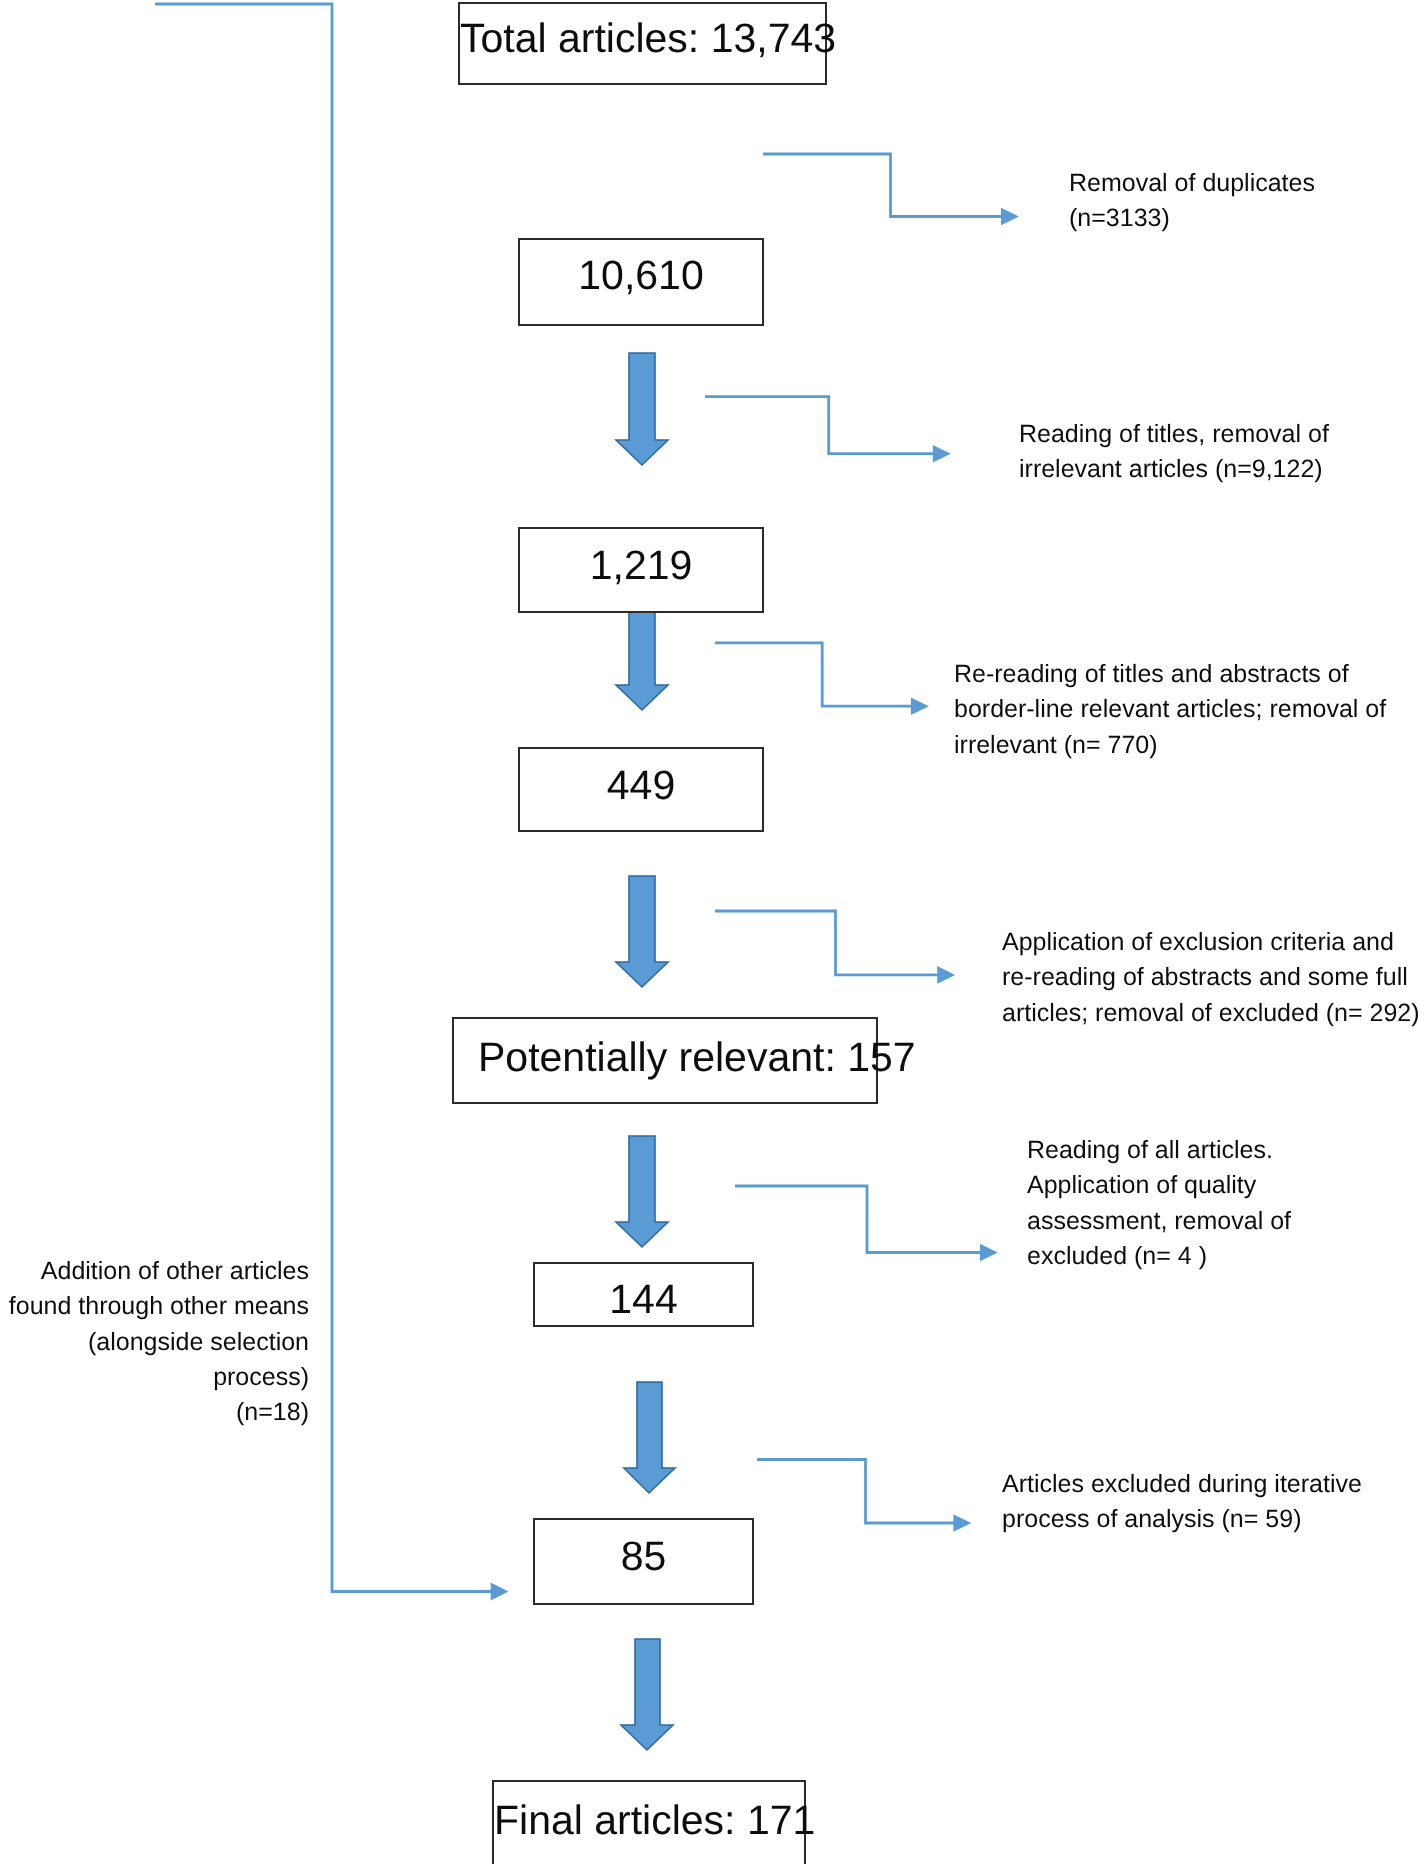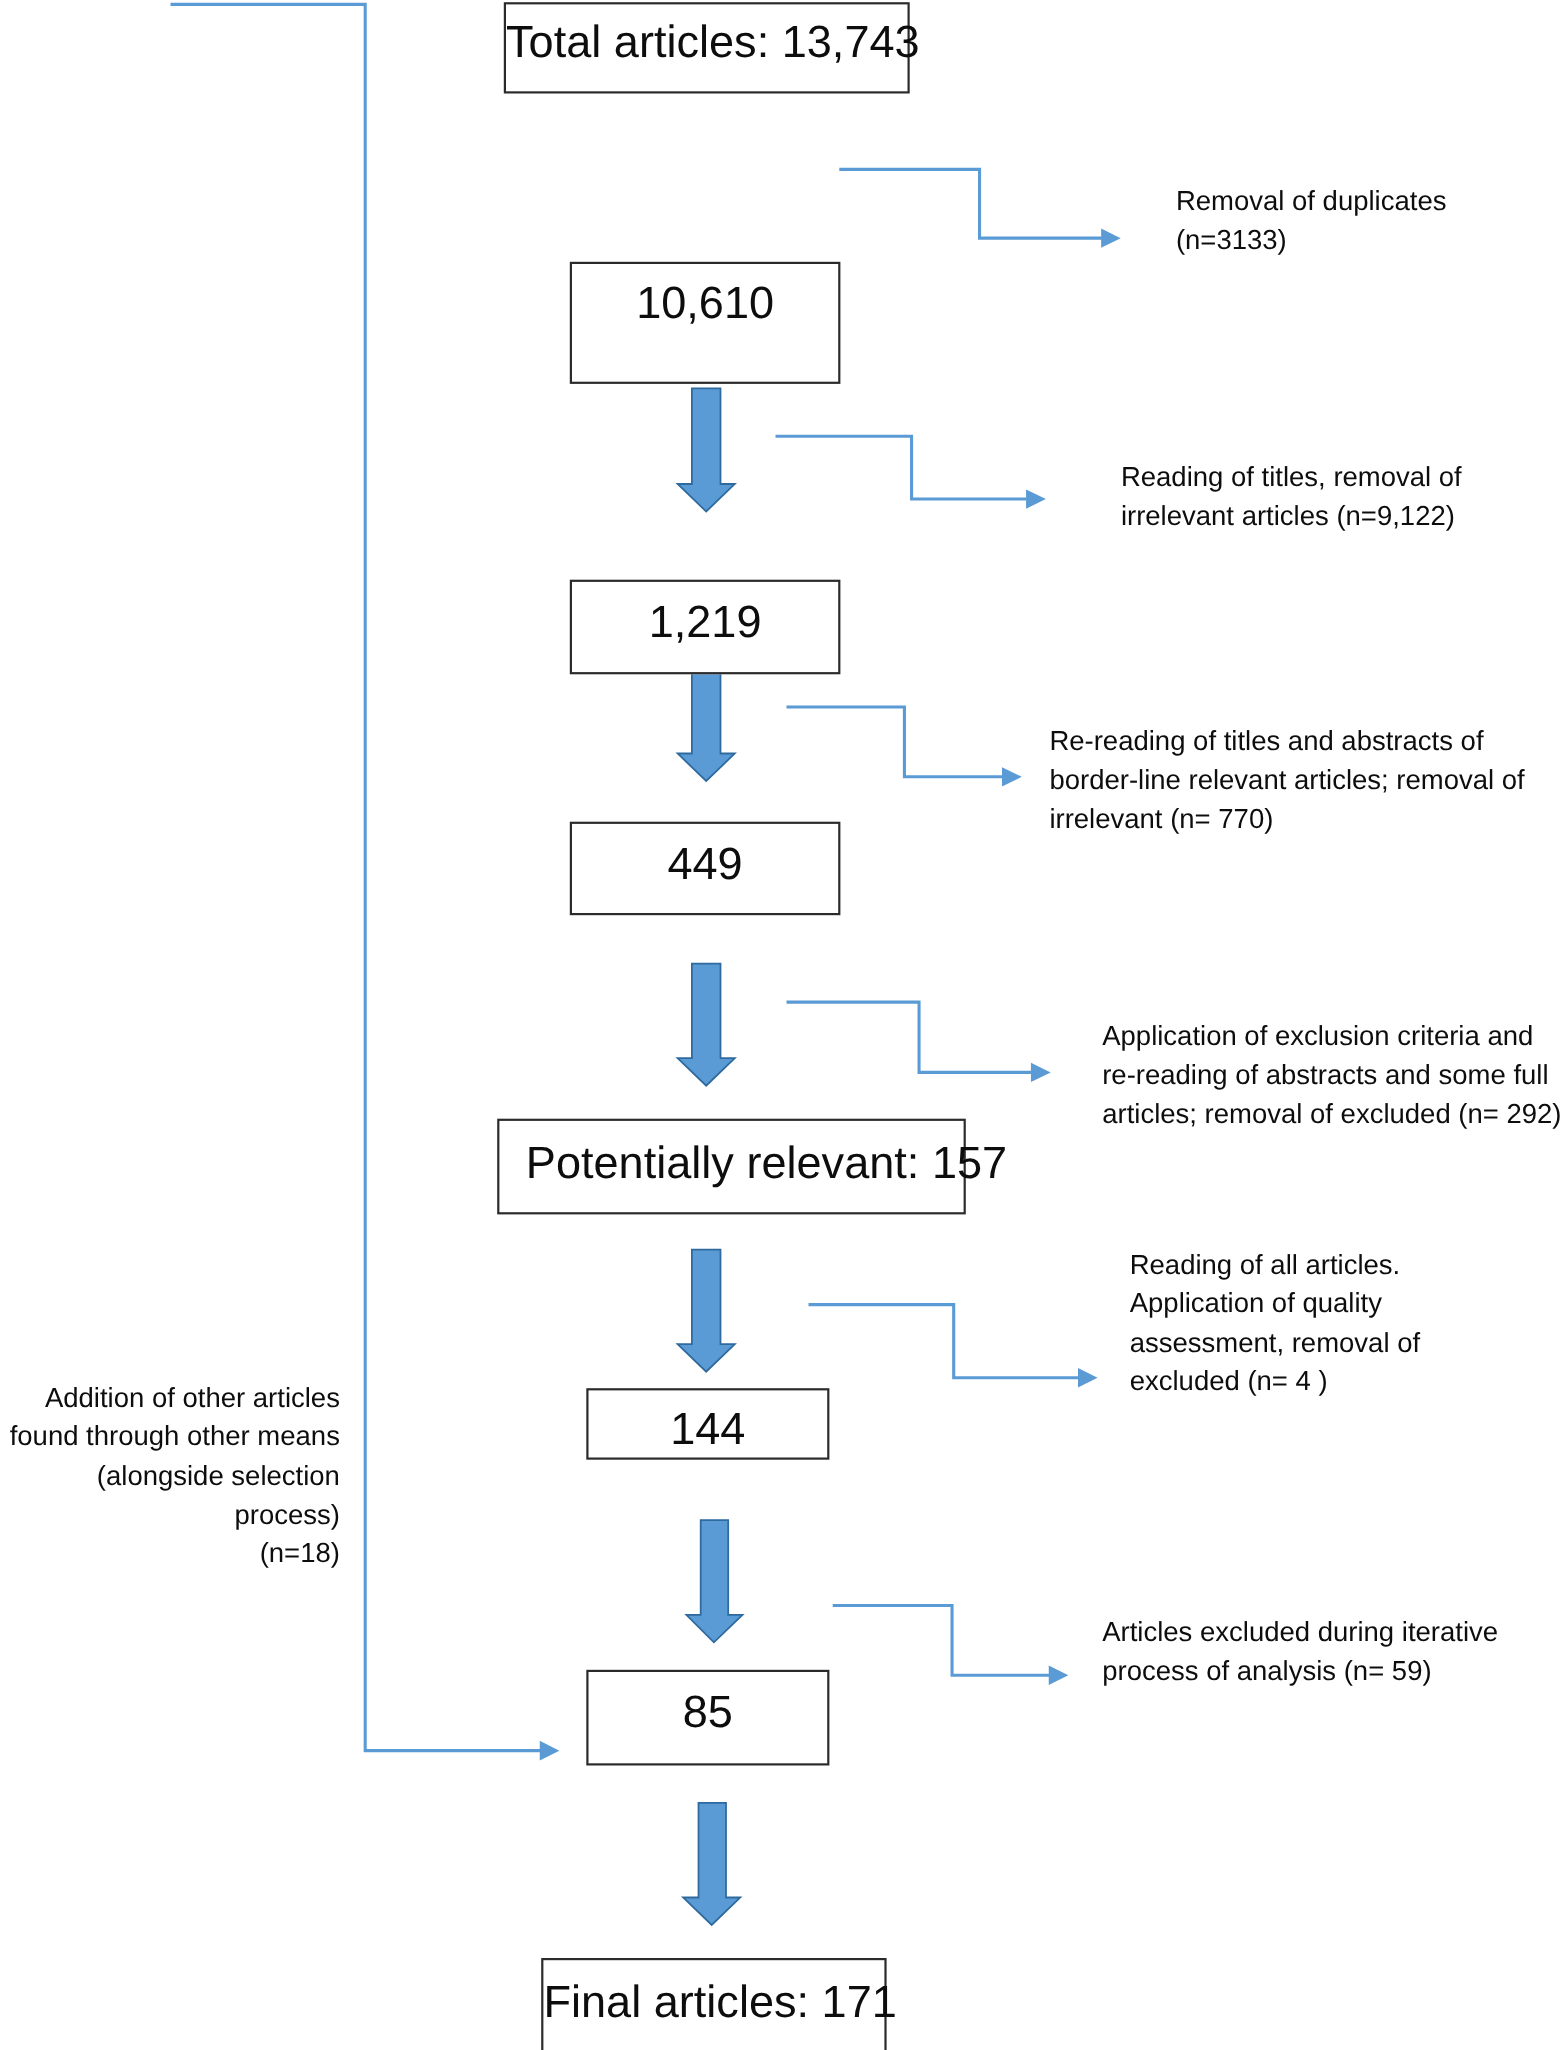--- a/index.html
+++ b/index.html
@@ -58,21 +58,21 @@
     <path d="M629 599 L655 599 L655 685 L668 685 L642 710 L616 685 L629 685 Z" fill="var(--arrow-fill)" stroke="var(--arrow-stroke)" stroke-width="1.6"></path>
     <path d="M629 876 L655 876 L655 962 L668 962 L642 987 L616 962 L629 962 Z" fill="var(--arrow-fill)" stroke="var(--arrow-stroke)" stroke-width="1.6"></path>
     <path d="M629 1136 L655 1136 L655 1222 L668 1222 L642 1247 L616 1222 L629 1222 Z" fill="var(--arrow-fill)" stroke="var(--arrow-stroke)" stroke-width="1.6"></path>
     <path d="M637 1382 L662 1382 L662 1468 L675 1468 L649 1493 L624 1468 L637 1468 Z" fill="var(--arrow-fill)" stroke="var(--arrow-stroke)" stroke-width="1.6"></path>
     <path d="M635 1639 L660 1639 L660 1725 L673 1725 L647 1750 L621 1725 L635 1725 Z" fill="var(--arrow-fill)" stroke="var(--arrow-stroke)" stroke-width="1.6"></path>
   </svg>
 
   <div class="box" style="left:458px;top:2px;width:369px;height:83px;">
     <span class="lbl" style="top:14px;">Total articles: 13,743</span>
   </div>
-  <div class="box" style="left:518px;top:238px;width:246px;height:111px;">
+  <div class="box" style="left:518px;top:238px;width:246px;height:88px;">
     <span class="lbl" style="top:15px;">10,610</span>
   </div>
   <div class="box" style="left:518px;top:500px;width:246px;height:86px;margin-top:27px;">
     <span class="lbl" style="top:16px;">1,219</span>
   </div>
   <div class="box" style="left:518px;top:747px;width:246px;height:85px;">
     <span class="lbl" style="top:16px;">449</span>
   </div>
   <div class="box" style="left:452px;top:1017px;width:426px;height:87px;">
     <span class="lbl" style="top:18px;padding-left:24px;">Potentially relevant: 157</span>

